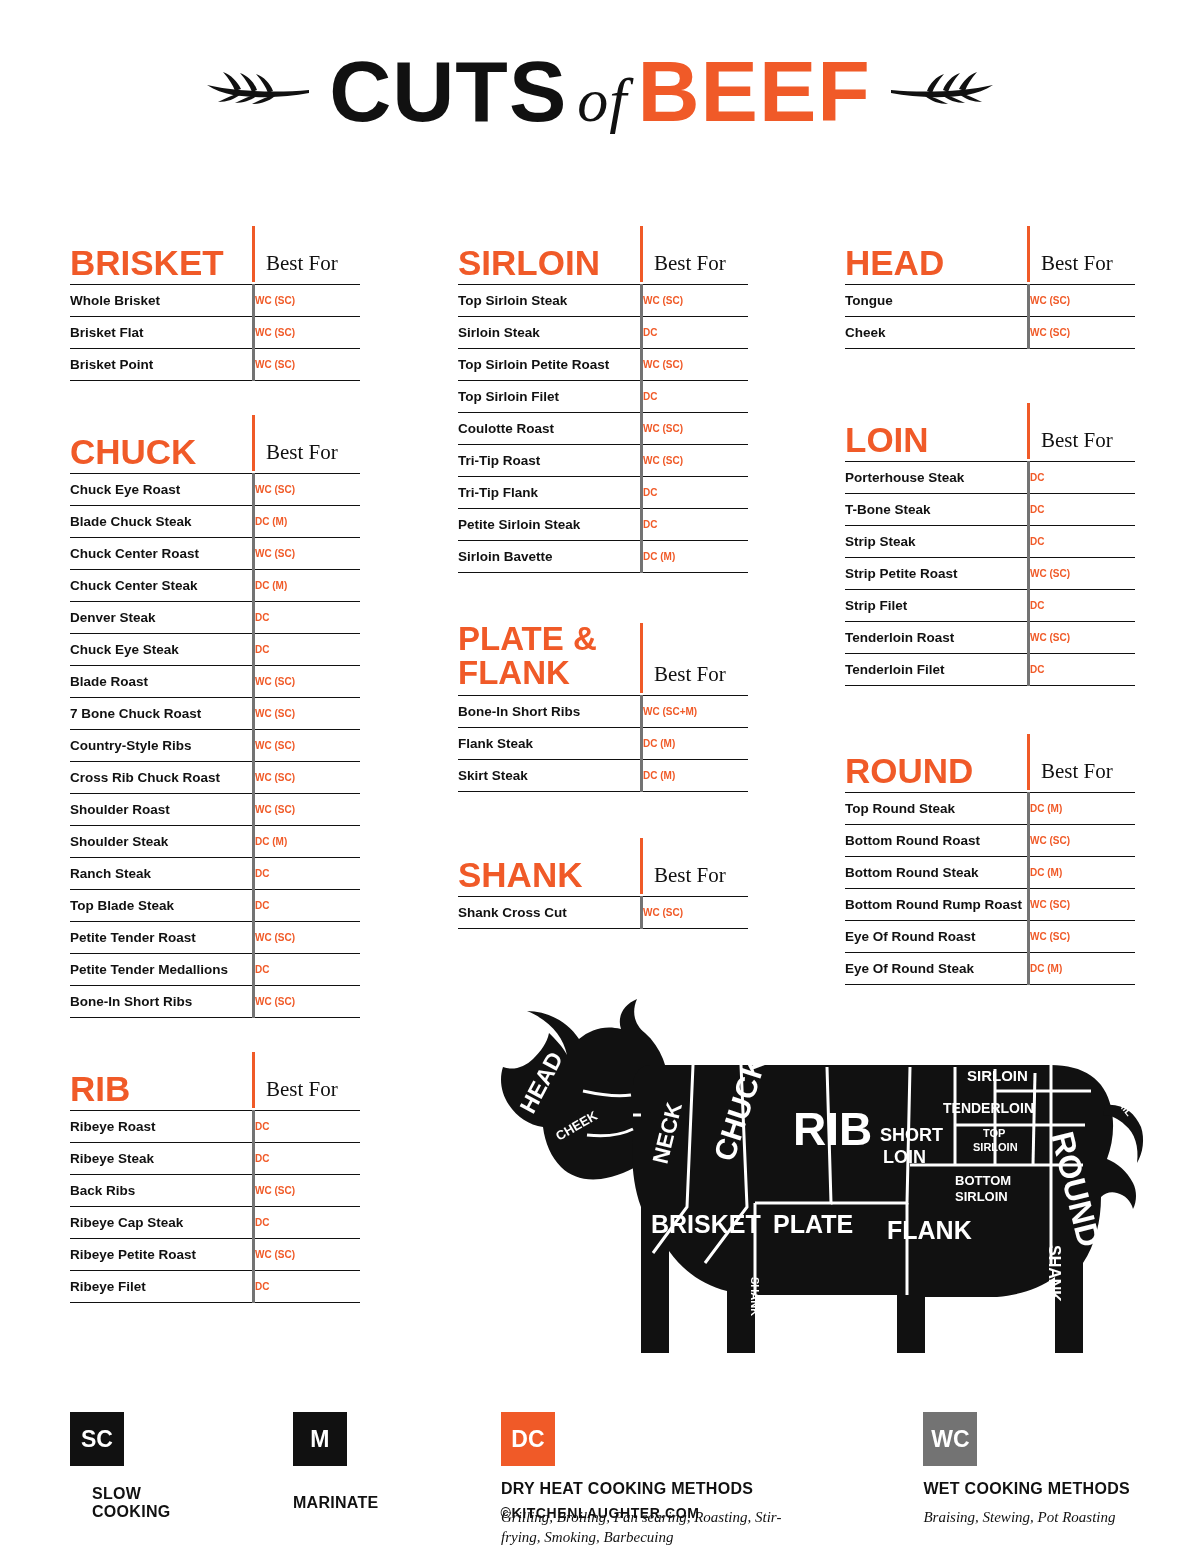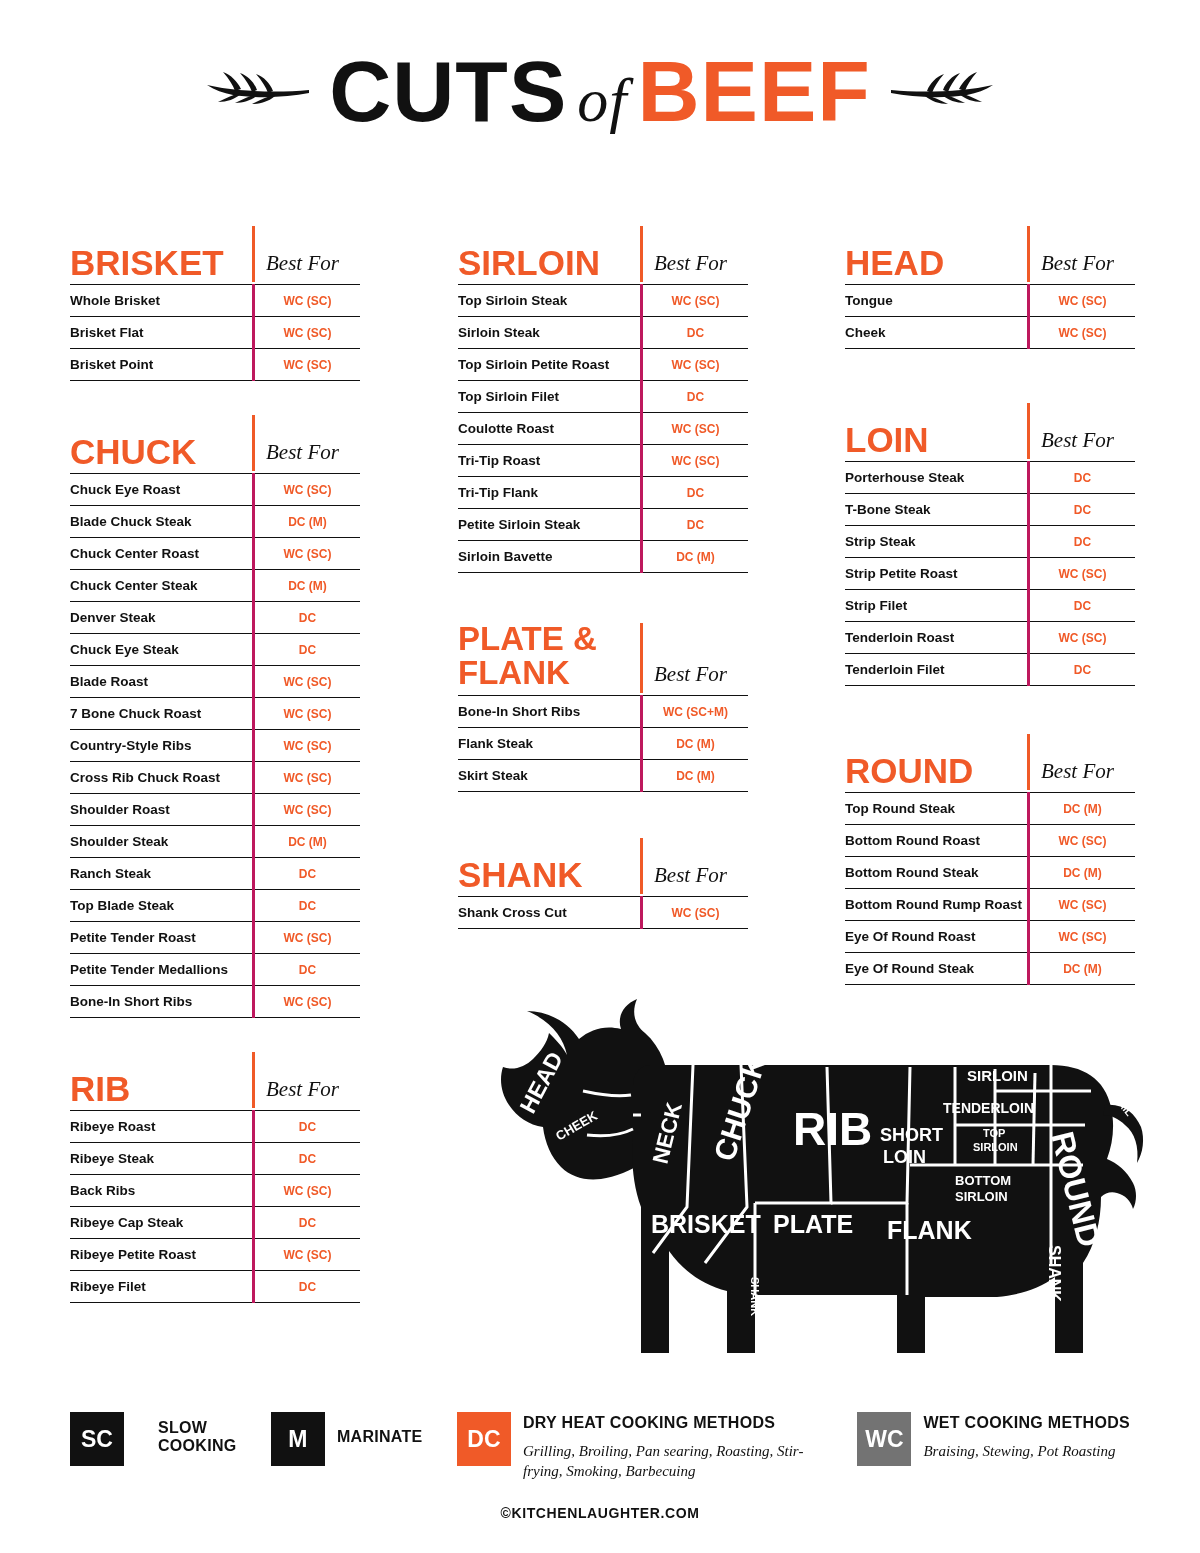--- a/index.html
+++ b/index.html
@@ -78,21 +78,20 @@
     font-size: 35px;
     line-height: 1.0;
     letter-spacing: 0px;
     white-space: pre-line;
     flex: 0 0 auto;
     width: 182px;
   }
   .sec-title.two-line { font-size: 33px; line-height: 1.05; }
   .sec-bestfor {
     font-family: "Liberation Serif", serif;
-    font-style: italic;
     font-size: 21px;
     color: #111111;
     padding-left: 14px;
     padding-bottom: 4px;
   }
   .sec-divider {
     position: absolute;
     left: 182px;
     bottom: -2px;
     width: 3px;
@@ -115,25 +114,24 @@
   }
   table.cuts tr:first-child td { border-top: 1.5px solid #111111; }
   td.cut-name {
     width: 182px;
     font-size: 13.5px;
     font-weight: bold;
     color: #111111;
     padding-right: 6px;
   }
   td.cut-best {
-    text-align: center;
-    font-size: 12px;
+    font-size: 10px;
     font-weight: bold;
     color: #f05a28;
-    border-left: 3px solid #be185d;
+    border-left: 3px solid #737373;
     padding-left: 6px;
   }
 
   
   .cow-wrap {
     position: absolute;
     left: 455px;
     top: 995px;
     width: 700px;
     height: 410px;
@@ -143,21 +141,21 @@
   
   .legend {
     position: absolute;
     left: 70px;
     top: 1412px;
     width: 1060px;
     display: flex;
     align-items: flex-start;
     justify-content: space-between;
   }
-  .legend-item { display: flex; align-items: flex-start; gap: 12px; }
+  .legend-item { display: flex; align-items: flex-start; gap: 12px; flex-direction: column; }
   .badge {
     width: 54px; height: 54px;
     display: flex; align-items: center; justify-content: center;
     color: #ffffff;
     font-weight: bold;
     font-size: 23px;
     flex: 0 0 auto;
   }
   .badge.dark { background: #111111; }
   .badge.orange { background: #f05a28; }

